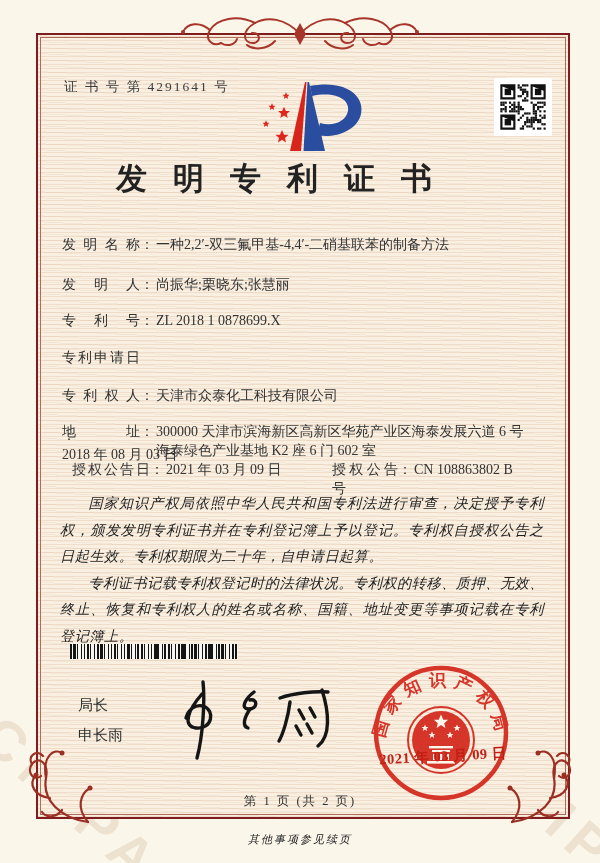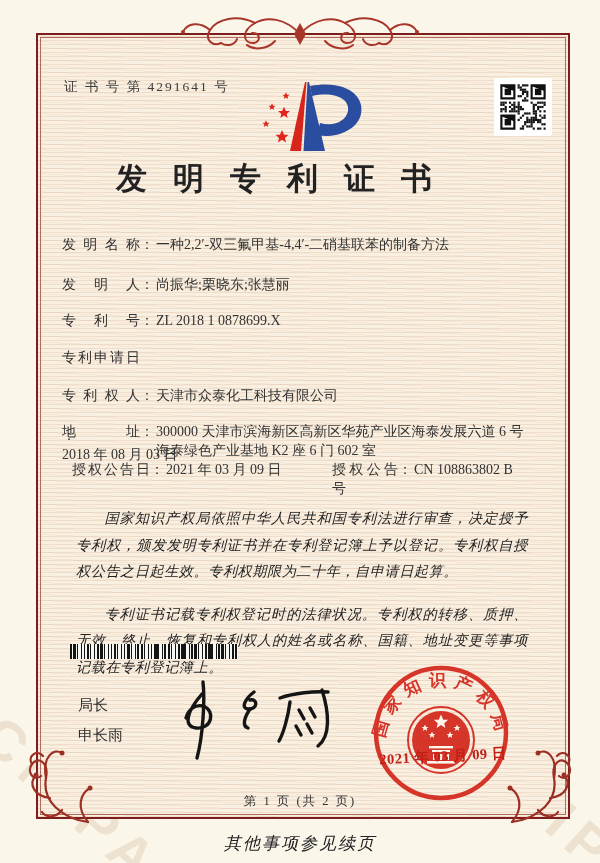--- a/index.html
+++ b/index.html
@@ -52,21 +52,21 @@
   .fcolon{flex:0 0 16px;}
   .fvalue{flex:1;max-width:368px;}
   .fpair2{position:absolute;left:270px;top:0;display:flex;}
   .fpair2 .flabel2{display:inline-block;width:66px;text-align:justify;text-align-last:justify;}
   
   .body-text{
     position:absolute;left:60px;top:490px;width:484px;
     font-size:14.2px;line-height:26.5px;color:#1e1e1e;
     font-style:italic;letter-spacing:0.5px;text-align:justify;
   }
-  .body-text p{margin:16px;text-indent:2em;font-family:Liberation Mono, monospace;}
+  .body-text p{margin:0;text-indent:2em;}
   
   .barcode{
     position:absolute;left:70px;top:644px;width:168px;height:15px;
     background:repeating-linear-gradient(90deg,
       #141414 0 1.5px, #f8f6f0 1.5px 3px,
       #141414 3px 5.5px, #f8f6f0 5.5px 6.5px,
       #141414 6.5px 7.5px, #f8f6f0 7.5px 10.5px,
       #141414 10.5px 11.5px, #f8f6f0 11.5px 13.5px);
   }
   
@@ -75,21 +75,21 @@
   .signature{position:absolute;left:168px;top:678px;}
   
   .seal{position:absolute;left:370px;top:662px;opacity:0.93;}
   .seal-date{
     position:absolute;left:374px;top:747px;width:138px;text-align:center;
     font-size:14.5px;font-weight:bold;color:#c21f15;
     transform:rotate(-3deg);letter-spacing:0.5px;white-space:nowrap;
   }
   
   .page-num{position:absolute;left:0;top:793px;width:600px;text-align:center;font-size:12.5px;color:#333;letter-spacing:2px;}
-  .footer-note{position:absolute;left:0;top:832px;width:600px;text-align:center;font-size:17px;color:#222;font-style:italic;letter-spacing:2px;}
+  .footer-note{position:absolute;left:0;top:832px;width:600px;text-align:center;font-size:11px;color:#222;font-style:italic;letter-spacing:2px;}
 </style>
 </head>
 <body>
 
 <div class="page">
 
   <div class="wm wm1">CNIPA</div>
   <div class="wm wm2">CNIPA</div>
   <div class="wm wm3">CNIPA</div>
   <div class="wm wm4">CNIPA</div>

